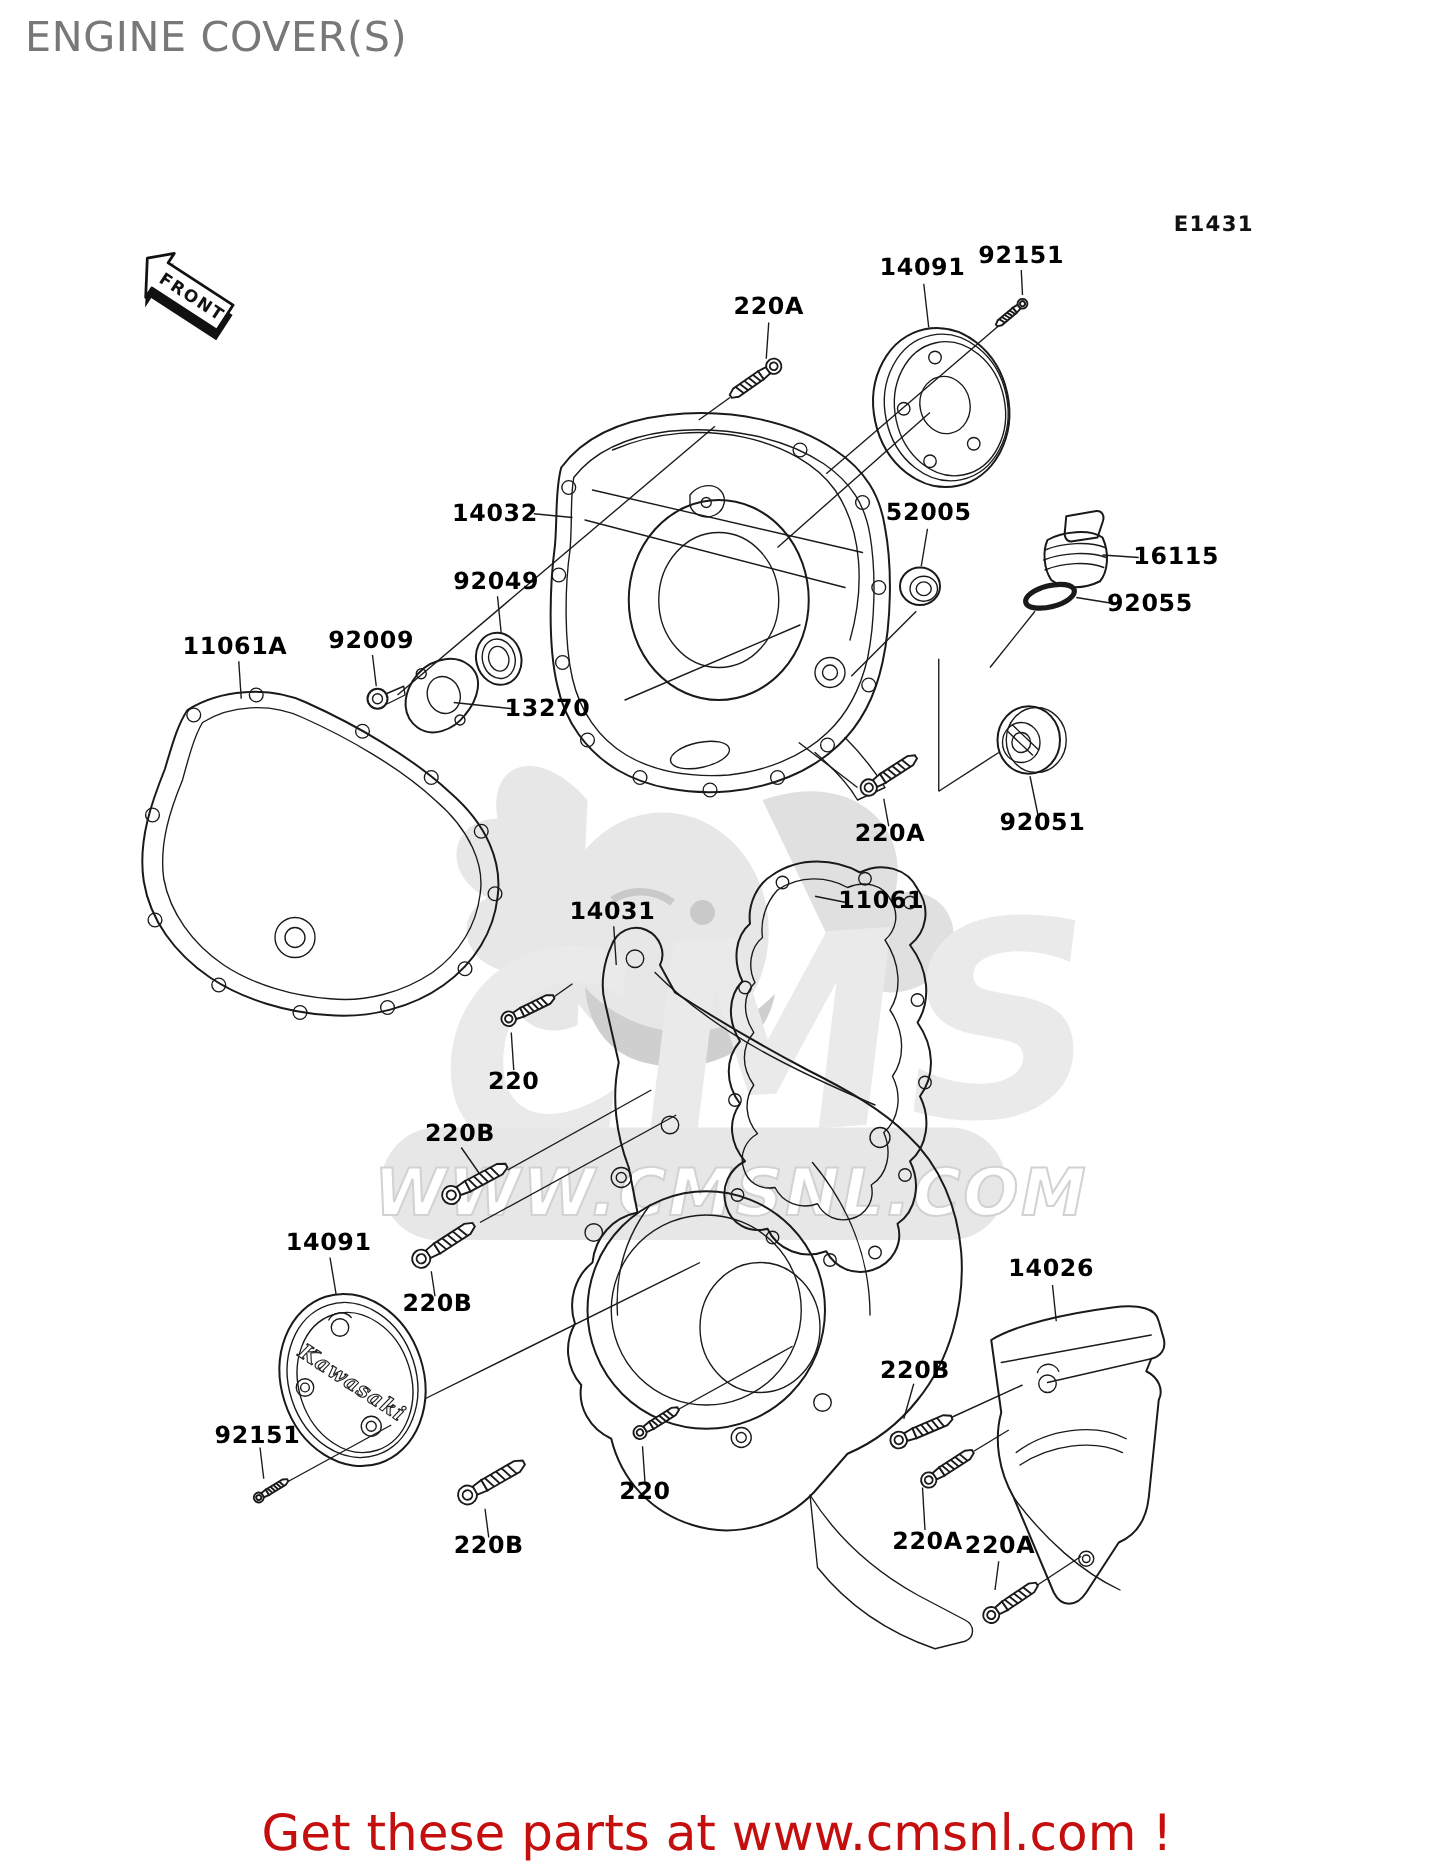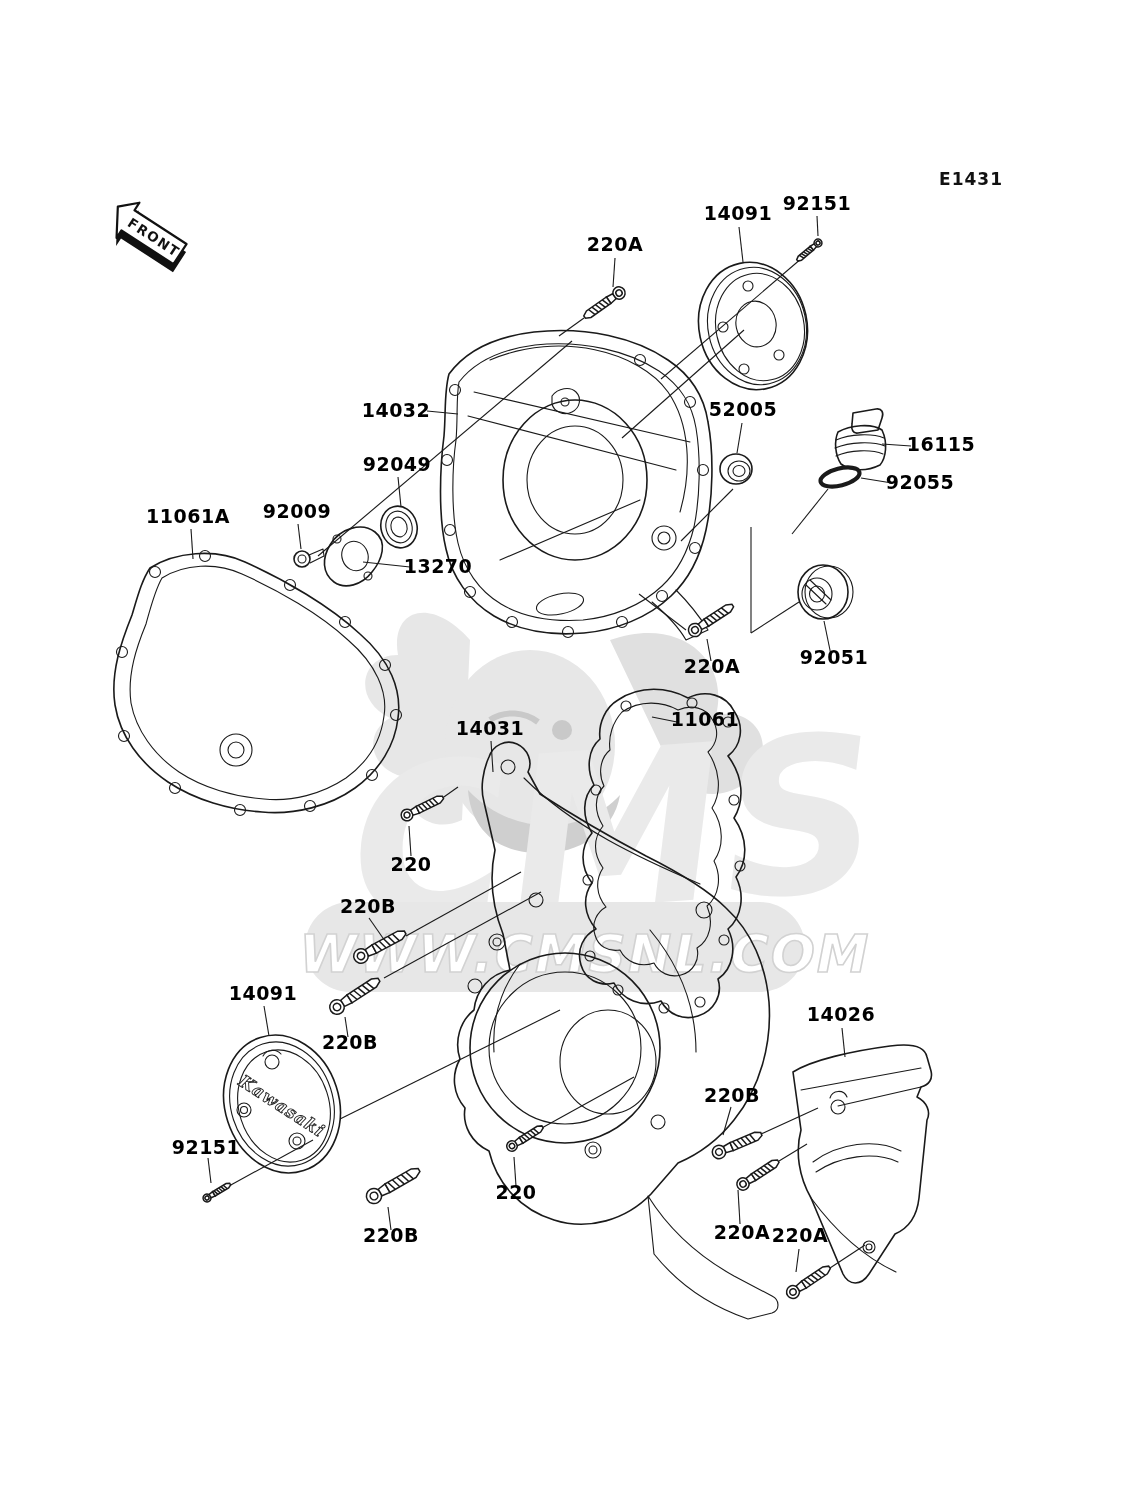--- a/index.html
+++ b/index.html
@@ -34,20 +34,21 @@
   .leader, .assembly { stroke:#1a1a1a; stroke-width:1.1; fill:none; }
   .art { stroke:#1a1a1a; stroke-width:1.6; fill:none; stroke-linecap:round; stroke-linejoin:round; }
   .thin { stroke-width:1.1; }
   .thick { stroke-width:4.2; }
 </style>
 </head>
 <body>
 
 <div id="page">
 
+  <div class="page-title">ENGINE COVER(S)</div>
 
   <svg id="diagram" width="1147" height="1500" viewBox="0 0 1147 1500">
 
     <defs>
       <g id="bolt-proto" stroke="#1a1a1a" stroke-width="1.5" fill="#ffffff">
         <circle cx="0" cy="0" r="7.3" vector-effect="non-scaling-stroke"></circle>
         <circle cx="0" cy="0" r="3.7" fill="none" vector-effect="non-scaling-stroke"></circle>
         <path d="M6.8,-3.6 L15,-4.7 L15,4.7 L6.8,3.6 Z" vector-effect="non-scaling-stroke"></path>
         <path d="M15,-4.7 L44,-4.7 L50,-1.7 L50,1.7 L44,4.7 L15,4.7 Z" vector-effect="non-scaling-stroke"></path>
         <path d="M18,-4.7 L21,4.7 M23,-4.7 L26,4.7 M28,-4.7 L31,4.7 M33,-4.7 L36,4.7 M38,-4.7 L41,4.7" fill="none" vector-effect="non-scaling-stroke"></path>
@@ -322,13 +323,14 @@
         <text x="391" y="1242" class="part-label">220B</text>
         <text x="841" y="1021" class="part-label">14026</text>
         <text x="732" y="1102" class="part-label">220B</text>
         <text x="742" y="1239" class="part-label">220A</text>
         <text x="800" y="1242" class="part-label">220A</text>
       </g>
 
     <text class="diagram-code" x="971" y="185">E1431</text>
   </svg>
 
+  <div class="banner">Get these parts at www.cmsnl.com !</div>
 </div>
 
 </body></html>

